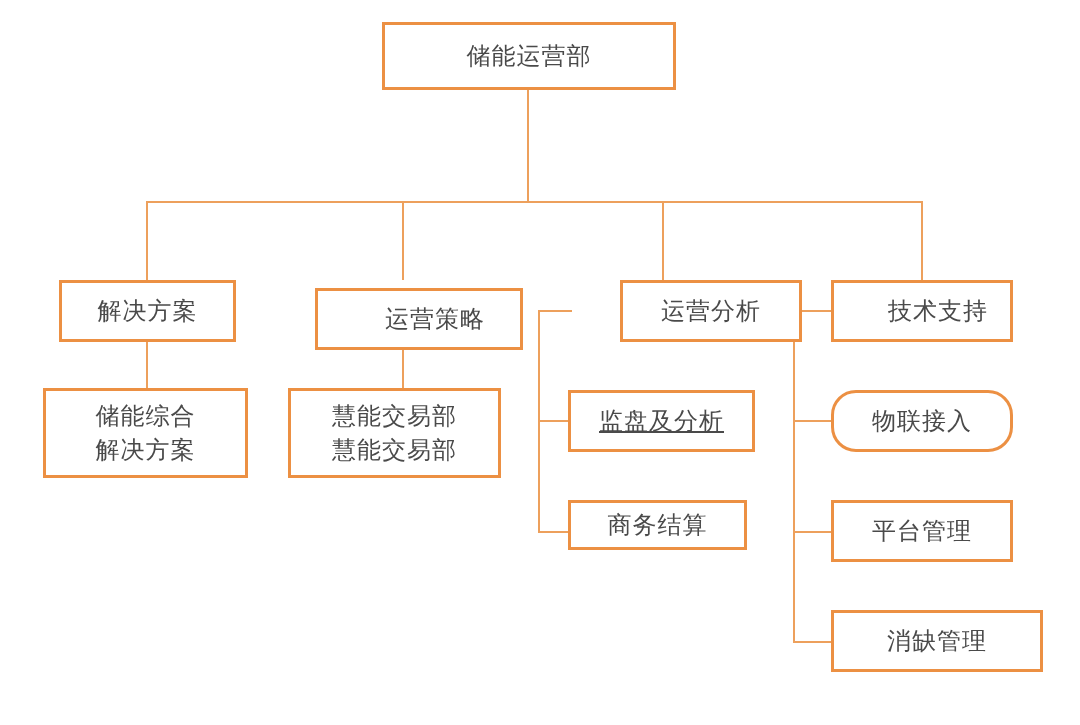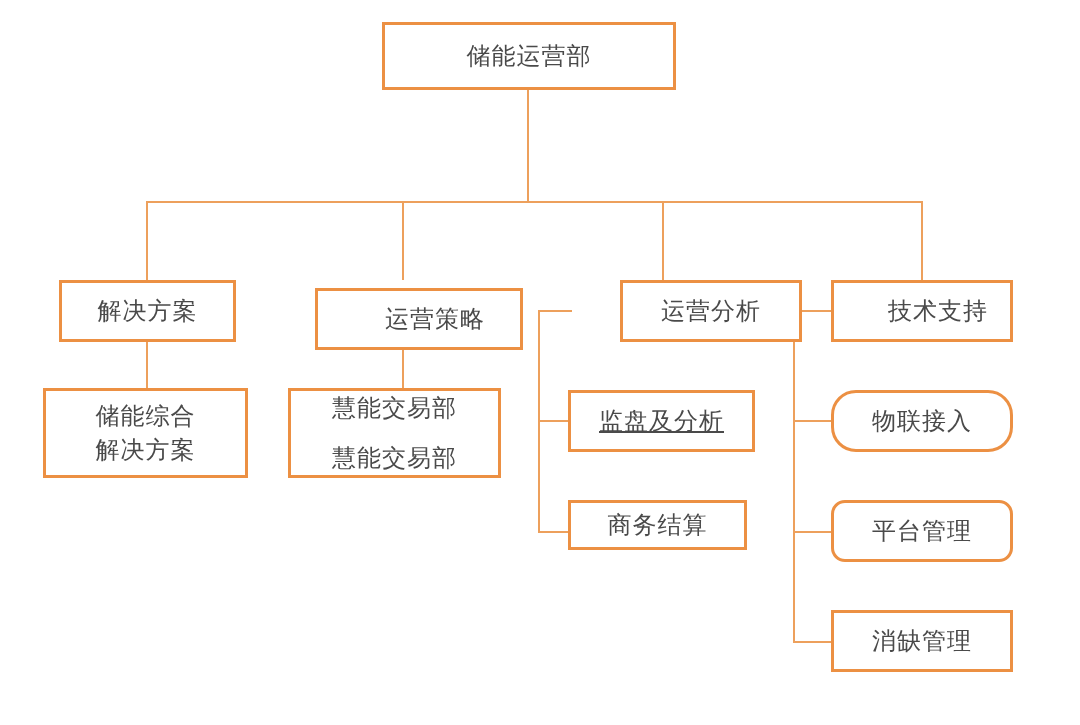--- a/index.html
+++ b/index.html
@@ -34,26 +34,26 @@
     position: absolute;
     background: var(--line-color, #EDA05C);
   }
   
   #node-root   { left: 382px; top: 22px;  width: 294px; height: 68px; }
   #node-b1     { left: 59px;  top: 280px; width: 177px; height: 62px; }
   #node-b2     { left: 315px; top: 288px; width: 208px; height: 62px; padding-left: 32px; }
   #node-b3     { left: 572px; top: 280px; width: 182px; height: 62px; margin-left: 48px; }
   #node-b4     { left: 831px; top: 280px; width: 182px; height: 62px; padding-left: 32px; }
   #node-c1     { left: 43px;  top: 388px; width: 205px; height: 90px; text-align: right; }
-  #node-c2     { left: 288px; top: 388px; width: 213px; height: 90px; justify-content: space-between; }
+  #node-c2     { left: 288px; top: 388px; width: 213px; height: 90px; }
   #node-c31    { left: 568px; top: 390px; width: 187px; height: 62px; text-decoration: underline; }
   #node-c32    { left: 568px; top: 500px; width: 179px; height: 50px; }
   #node-c41    { left: 831px; top: 390px; width: 182px; height: 62px; border-radius: 25px; }
-  #node-c42    { left: 831px; top: 500px; width: 182px; height: 62px; border-radius: 14px; }
-  #node-c43    { left: 831px; top: 610px; width: 182px; height: 62px; }
+  #node-c42    { left: 831px; top: 500px; width: 182px; height: 62px; }
+  #node-c43    { left: 831px; top: 610px; width: 212px; height: 62px; }
   
   #conn-root-stem   { left: 527px; top: 90px;  width: 2px;   height: 112px; }
   #conn-trunk       { left: 146px; top: 201px; width: 777px; height: 2px; }
   #conn-drop-b1     { left: 146px; top: 201px; width: 2px;   height: 79px; }
   #conn-drop-b2     { left: 402px; top: 201px; width: 2px;   height: 79px; }
   #conn-drop-b3     { left: 662px; top: 201px; width: 2px;   height: 79px; }
   #conn-drop-b4     { left: 921px; top: 201px; width: 2px;   height: 79px; }
   #conn-b1-c1       { left: 146px; top: 342px; width: 2px;   height: 46px; }
   #conn-b2-c2       { left: 402px; top: 342px; width: 2px;   height: 46px; }
   #conn-rail3       { left: 538px; top: 310px; width: 2px;   height: 223px; }

